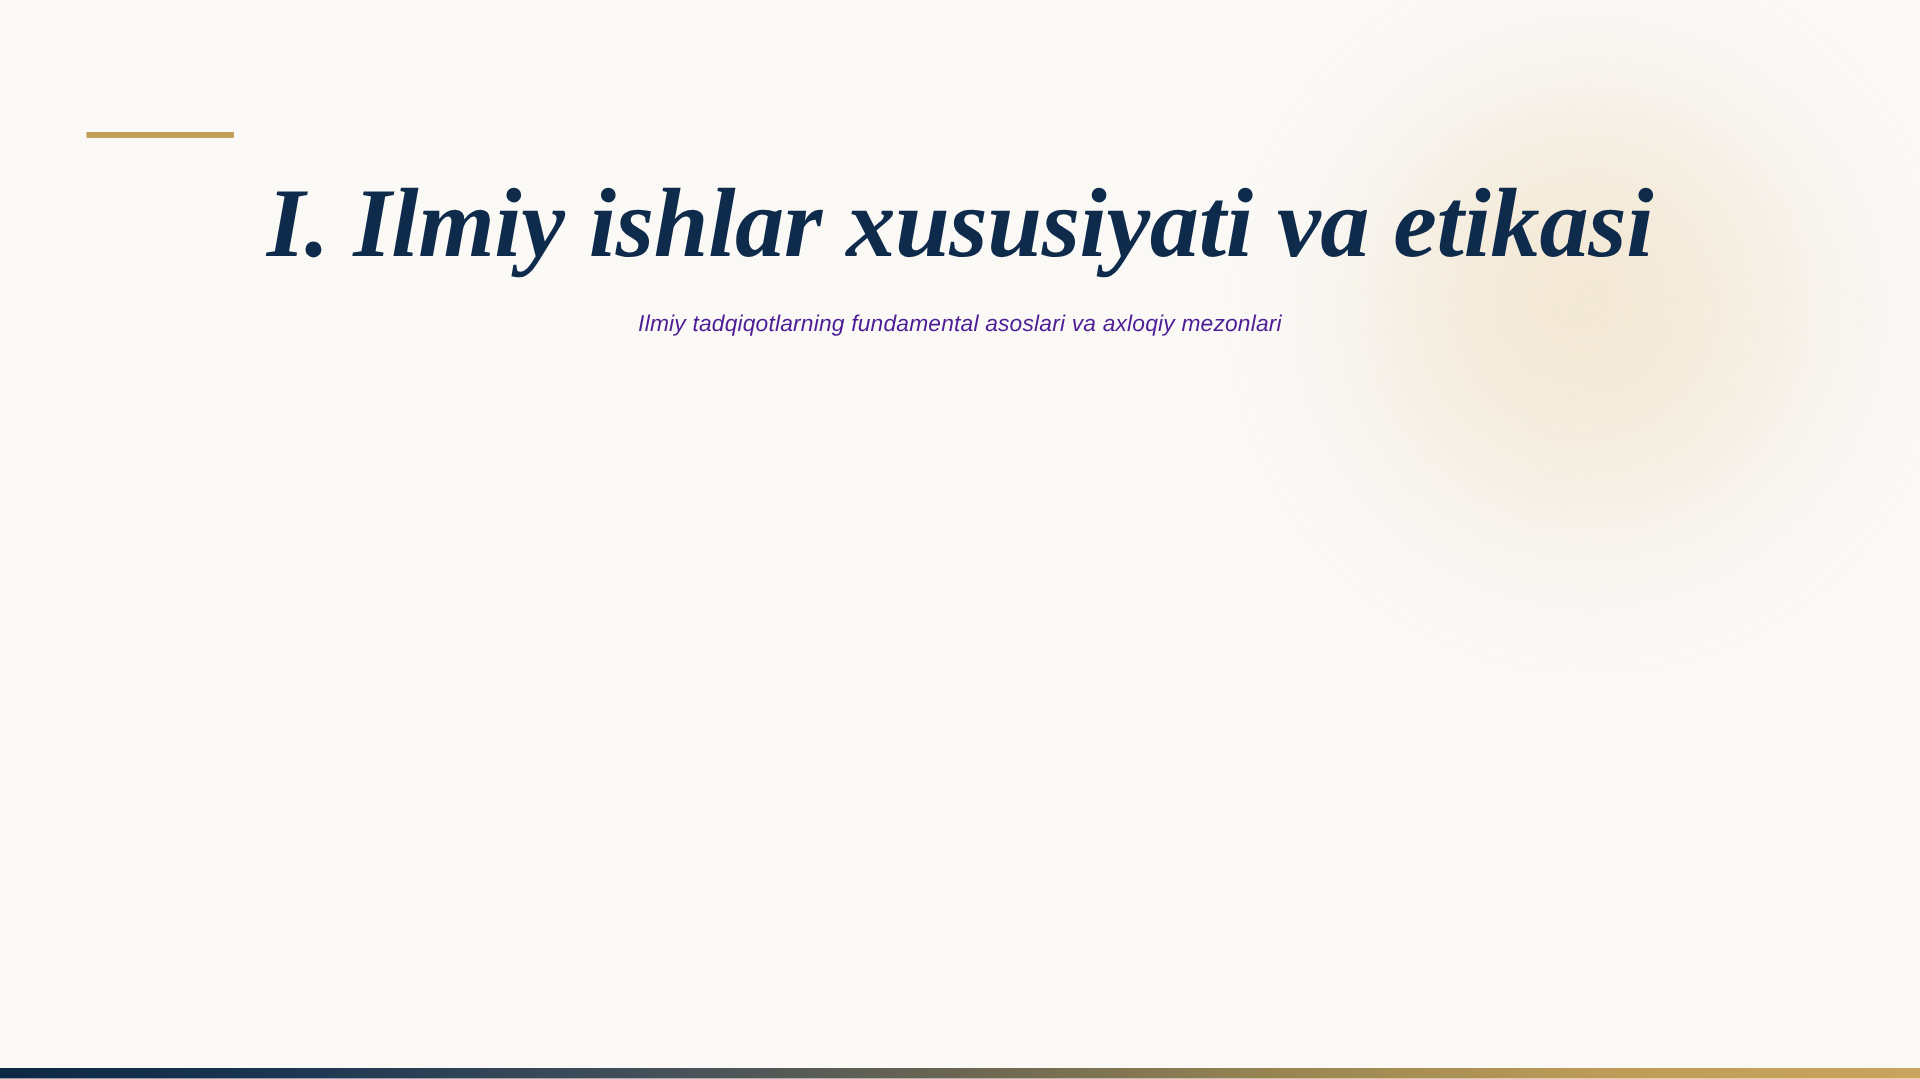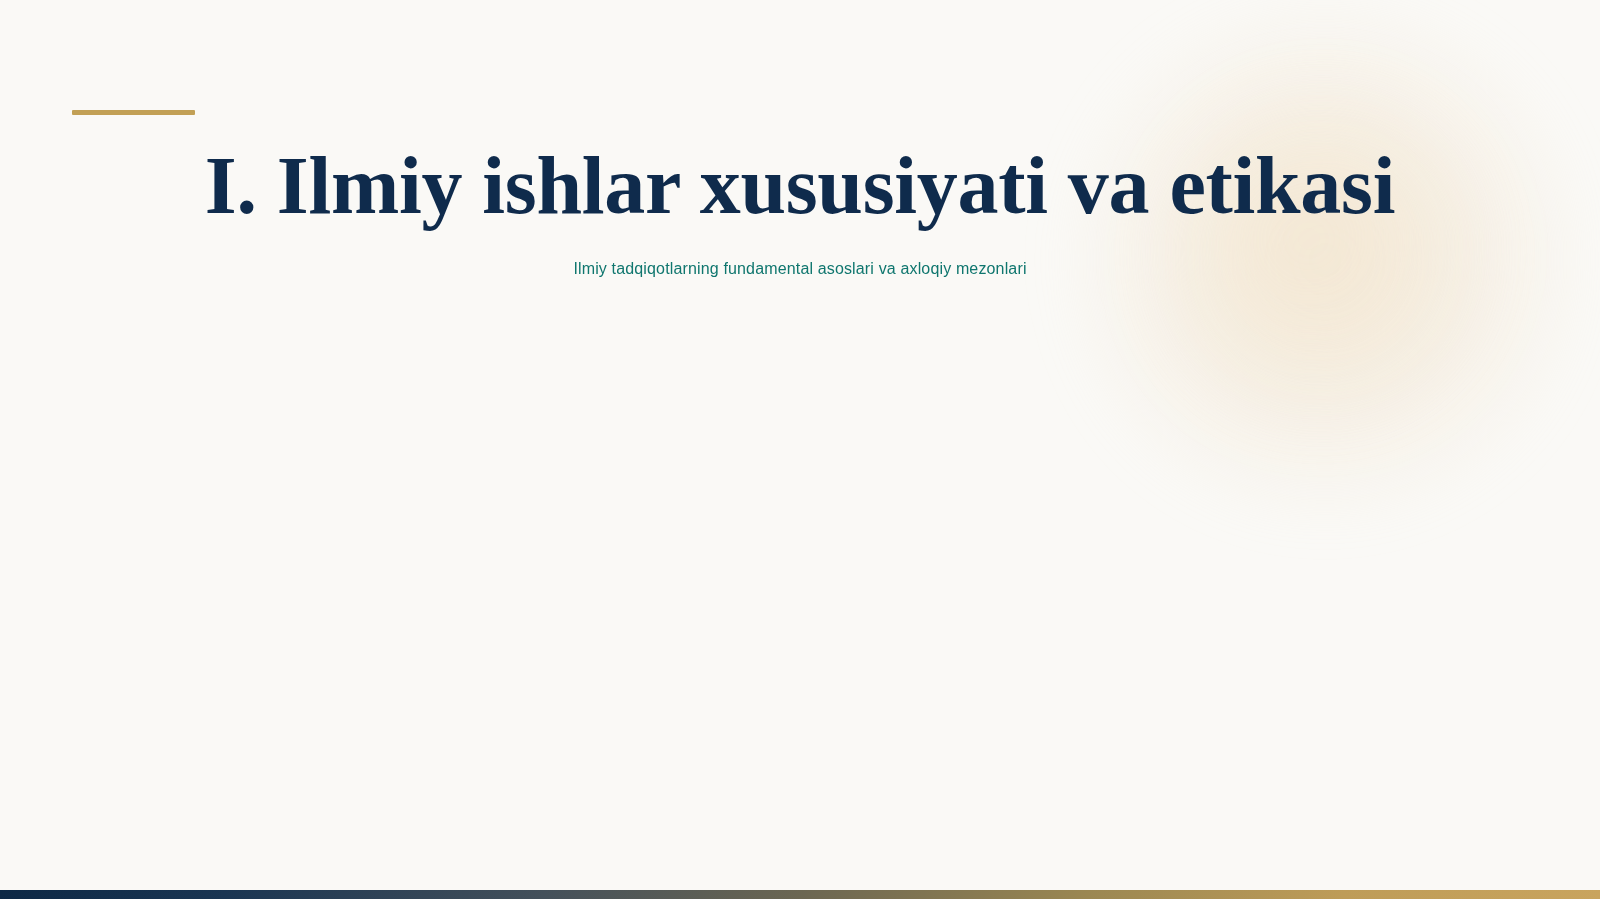--- a/index.html
+++ b/index.html
@@ -16,20 +16,21 @@
     background: #FAF9F6;
   }
 
   .slide {
     position: relative;
     width: 1600px;
     height: 899px;
     background: #FAF9F6;
     overflow: hidden;
     box-sizing: border-box;
+    font-style: italic;
   }
 
   
   .glow {
     position: absolute;
     left: 1075px;
     top: 10px;
     width: 500px;
     height: 500px;
     border-radius: 50%;
@@ -87,25 +88,25 @@
     line-height: 1.05;
     letter-spacing: -0.3px;
     color: #0F2B4C;
     white-space: nowrap;
   }
 
   .slide-subtitle {
     margin: 0;
     padding: 30px 60px 0 60px;
     font-family: "Liberation Sans", sans-serif;
-    font-size: 16px;
+    font-size: 19px;
     font-weight: 400;
     line-height: 1.3;
     letter-spacing: 0.15px;
-    color: #0f766e;
+    color: #4c1d95;
     white-space: nowrap;
   }
 
   
   .bottom-bar {
     position: absolute;
     left: 0;
     bottom: 0;
     width: 1600px;
     height: 9px;

